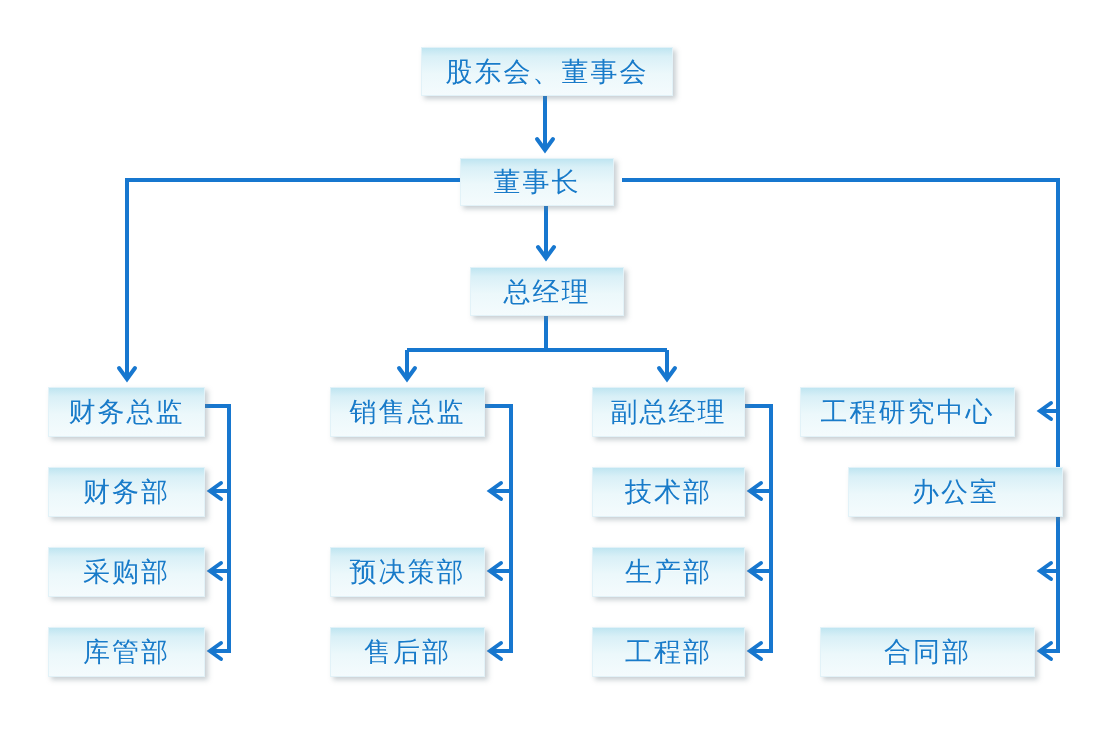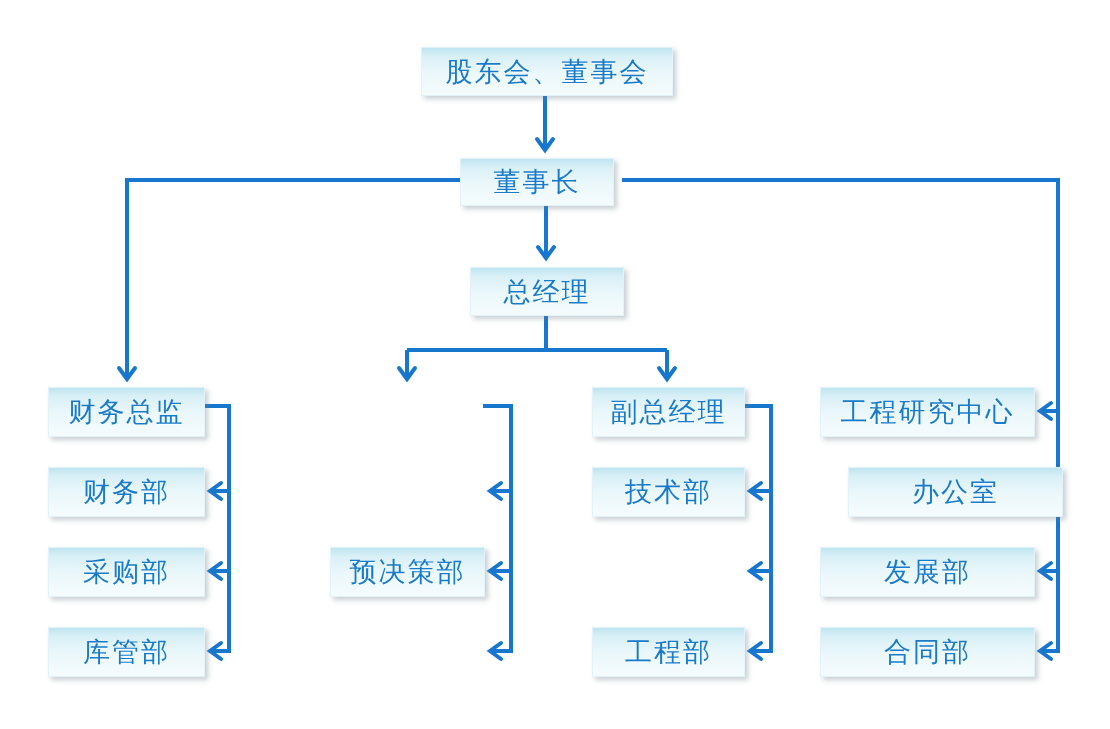--- a/index.html
+++ b/index.html
@@ -67,24 +67,26 @@
 
   <div class="node" style="left:421px;top:47px;width:250px;height:47px">股东会、董事会</div>
   <div class="node" style="left:460px;top:158px;width:152px;height:46px">董事长</div>
   <div class="node" style="left:470px;top:267px;width:152px;height:47px">总经理</div>
 
   <div class="node" style="left:48px;top:387px;width:155px;height:48px">财务总监</div>
   <div class="node" style="left:48px;top:467px;width:155px;height:48px">财务部</div>
   <div class="node" style="left:48px;top:547px;width:155px;height:48px">采购部</div>
   <div class="node" style="left:48px;top:627px;width:155px;height:48px">库管部</div>
 
+  <div class="node" style="left:330px;top:387px;width:153px;height:48px">销售总监</div>
   <div class="node" style="left:330px;top:547px;width:153px;height:48px">预决策部</div>
+  <div class="node" style="left:330px;top:627px;width:153px;height:48px">售后部</div>
 
   <div class="node" style="left:592px;top:387px;width:151px;height:48px">副总经理</div>
   <div class="node" style="left:592px;top:467px;width:151px;height:48px">技术部</div>
+  <div class="node" style="left:592px;top:547px;width:151px;height:48px">生产部</div>
   <div class="node" style="left:592px;top:627px;width:151px;height:48px">工程部</div>
 
-  <div class="node" style="left:820px;top:387px;width:213px;height:48px">工程研究中心</div>
+  <div class="node" style="left:800px;top:387px;width:213px;height:48px">工程研究中心</div>
   <div class="node" style="left:848px;top:467px;width:213px;height:48px">办公室</div>
-  <div class="node" style="left:820px;top:547px;width:213px;height:48px">发展部</div>
   <div class="node" style="left:820px;top:627px;width:213px;height:48px">合同部</div>
 
 </div>
 
 </body></html>

